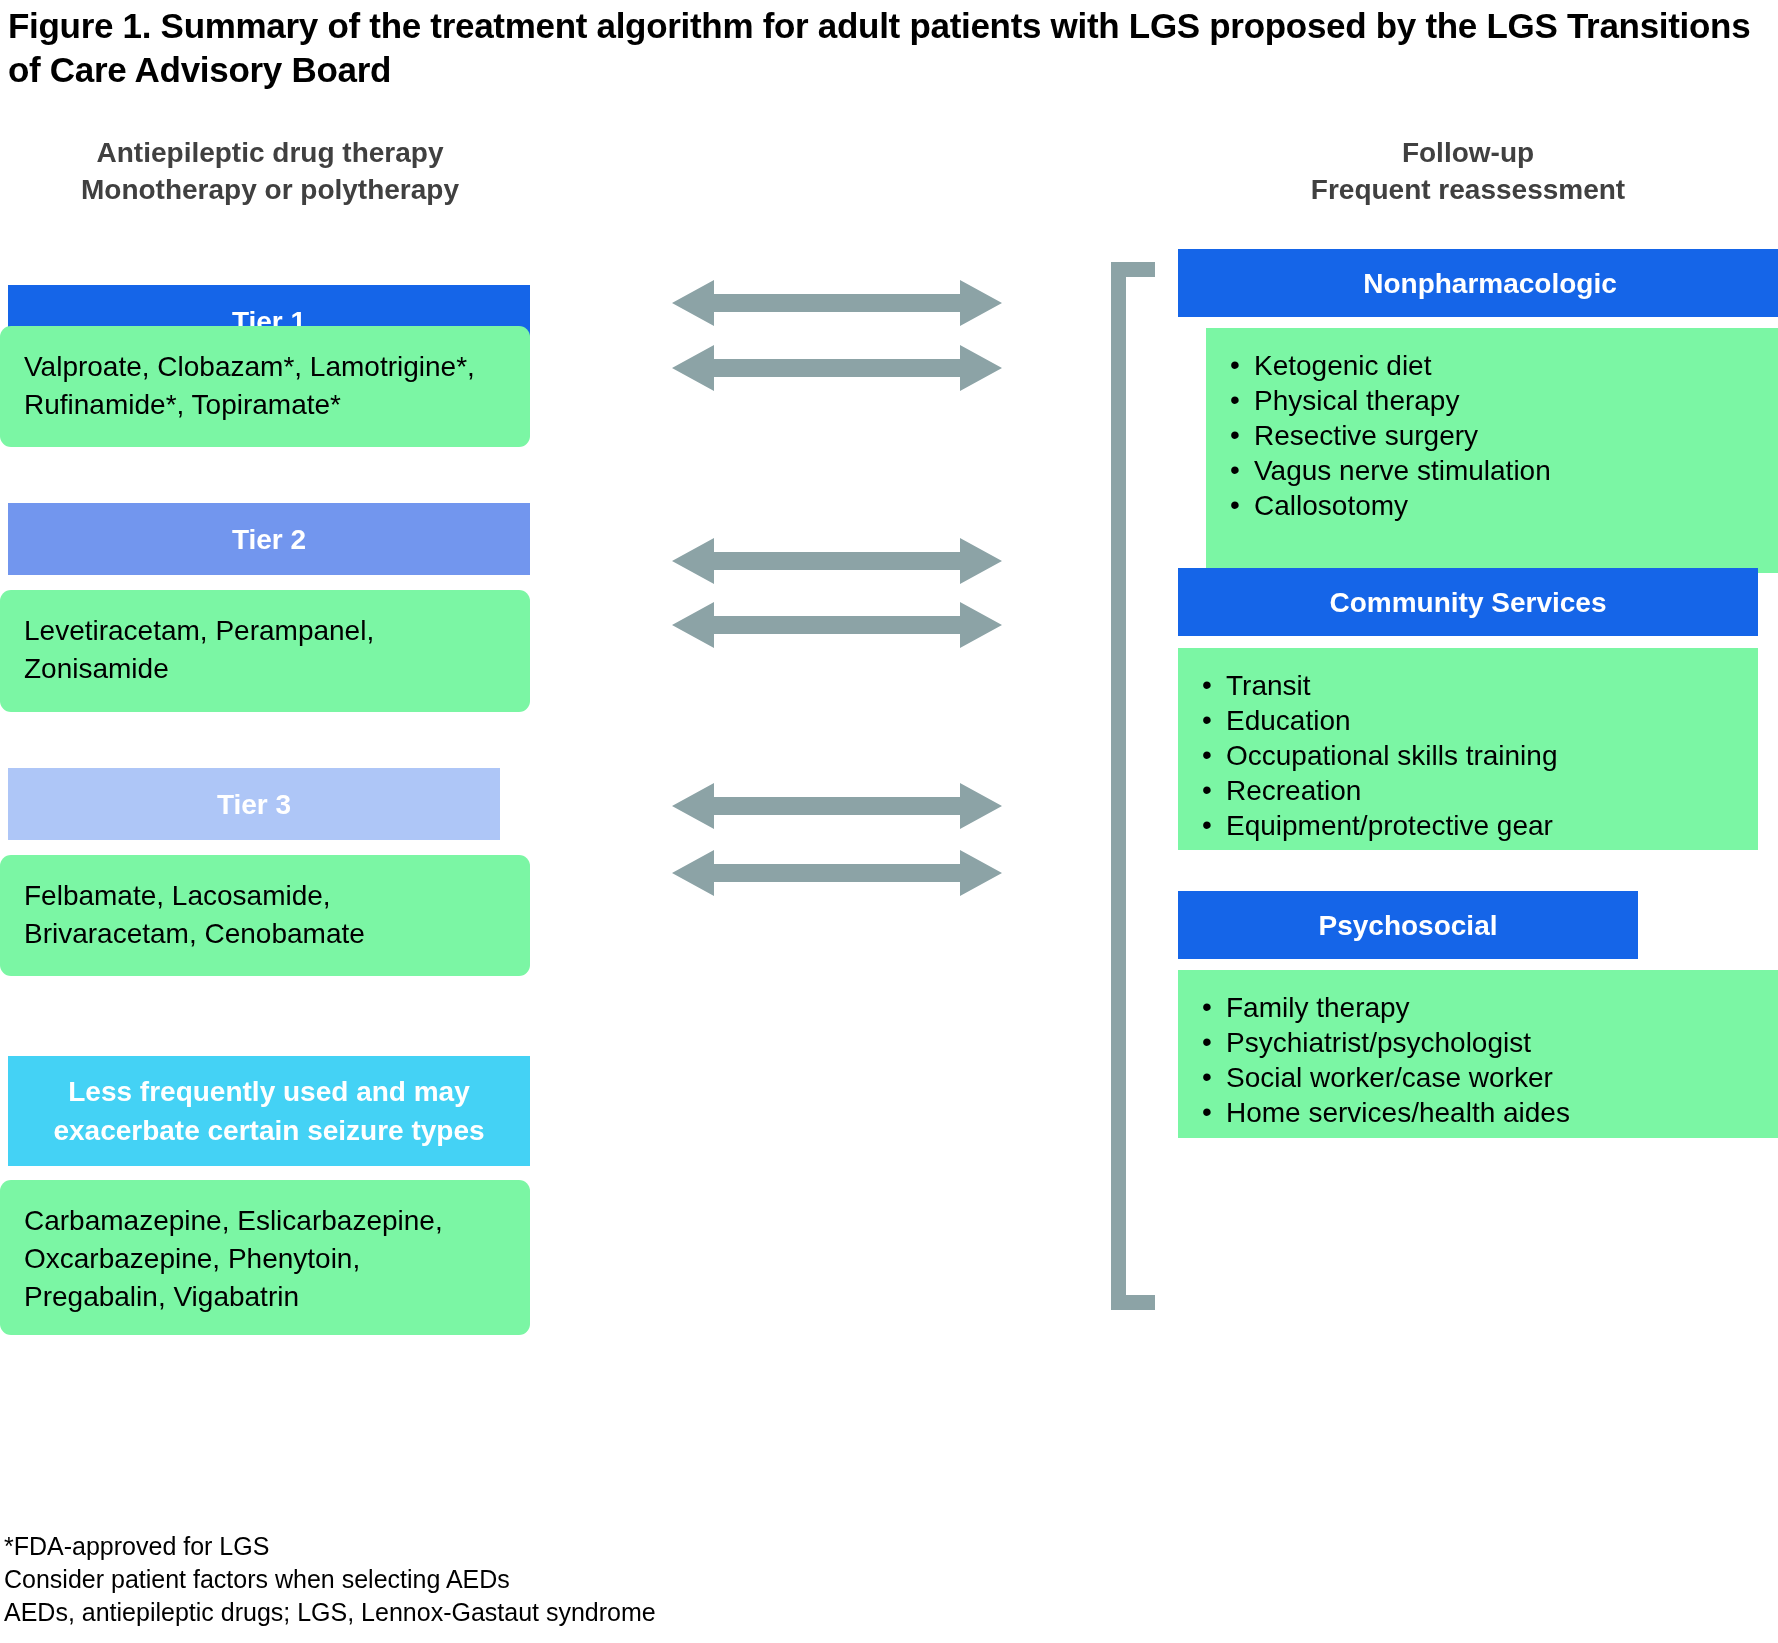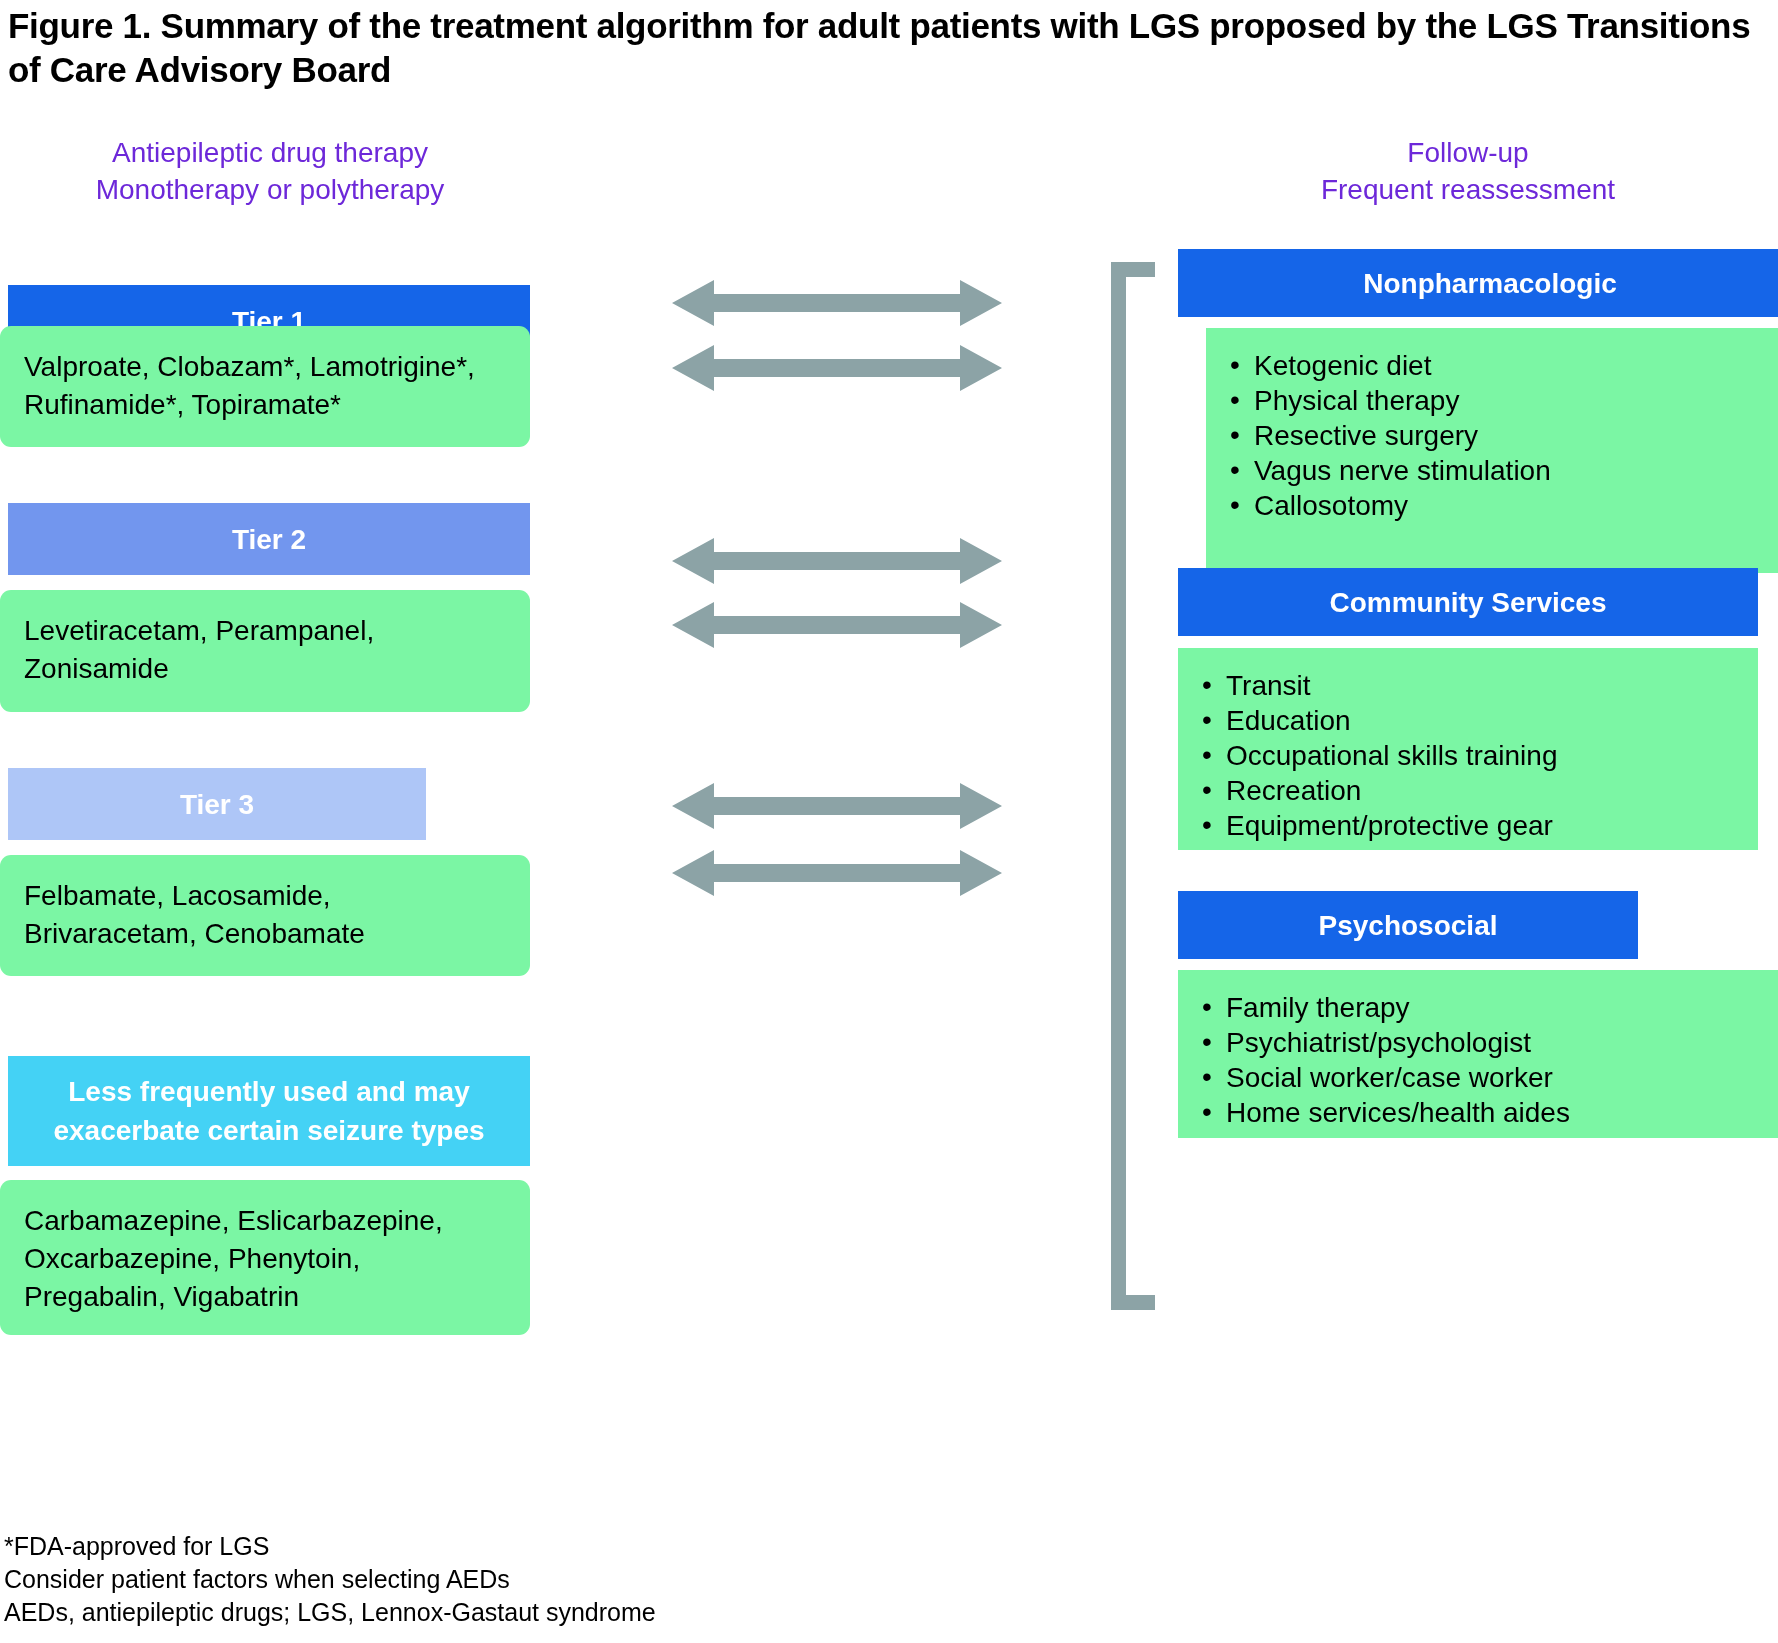--- a/index.html
+++ b/index.html
@@ -26,25 +26,25 @@
     font-weight: bold;
     font-size: 35px;
     line-height: 44px;
     letter-spacing: -0.3px;
     color: #000000;
   }
 
   
   .col-header {
     position: absolute;
-    font-weight: normal;
+    font-weight: bold;
     font-size: 28px;
     line-height: 37px;
     text-align: center;
-    color: #6d28d9;
+    color: #404040;
   }
   #header-left  { left: 10px;  top: 134px; width: 520px; }
   #header-right { left: 1178px; top: 134px; width: 580px; }
 
   
   .box {
     position: absolute;
     box-sizing: border-box;
   }
   .box-title {
@@ -71,21 +71,21 @@
   .c-blue2   { background: #7296ee; }
   .c-blue3   { background: #aec6f7; }
   .c-cyan    { background: #44d2f5; }
   .c-green   { background: #7bf6a4; }
 
   
   #tier1-header  { left: 8px; top: 240px;  width: 522px; height: 72px; margin-top: 45px; }
   #tier1-body    { left: 0px; top: 326px;  width: 530px; height: 121px; }
   #tier2-header  { left: 8px; top: 503px;  width: 522px; height: 72px; }
   #tier2-body    { left: 0px; top: 590px;  width: 530px; height: 122px; }
-  #tier3-header  { left: 8px; top: 768px;  width: 418px; height: 72px; }
+  #tier3-header  { left: 8px; top: 768px;  width: 492px; height: 72px; }
   #tier3-body    { left: 0px; top: 855px;  width: 530px; height: 121px; }
   #less-header   { left: 8px; top: 1056px; width: 522px; height: 110px; }
   #less-body     { left: 0px; top: 1180px; width: 530px; height: 155px; }
 
   #less-header .box-title {
     flex-direction: column;
     line-height: 39px;
   }
 
   

